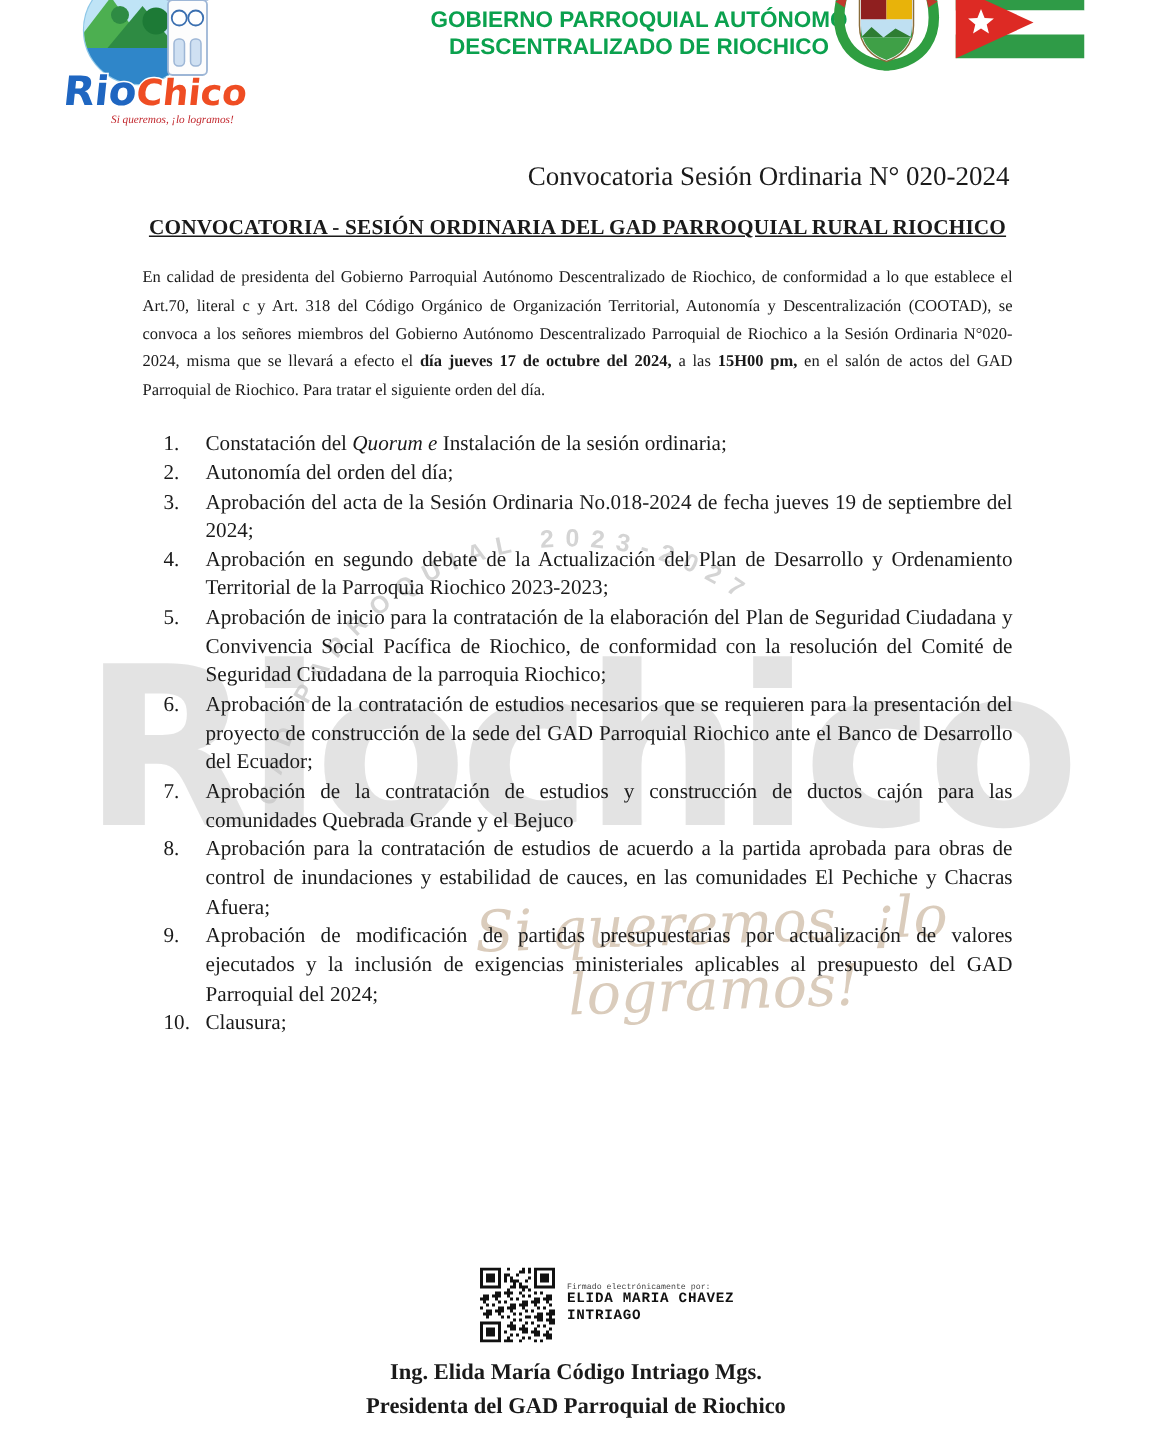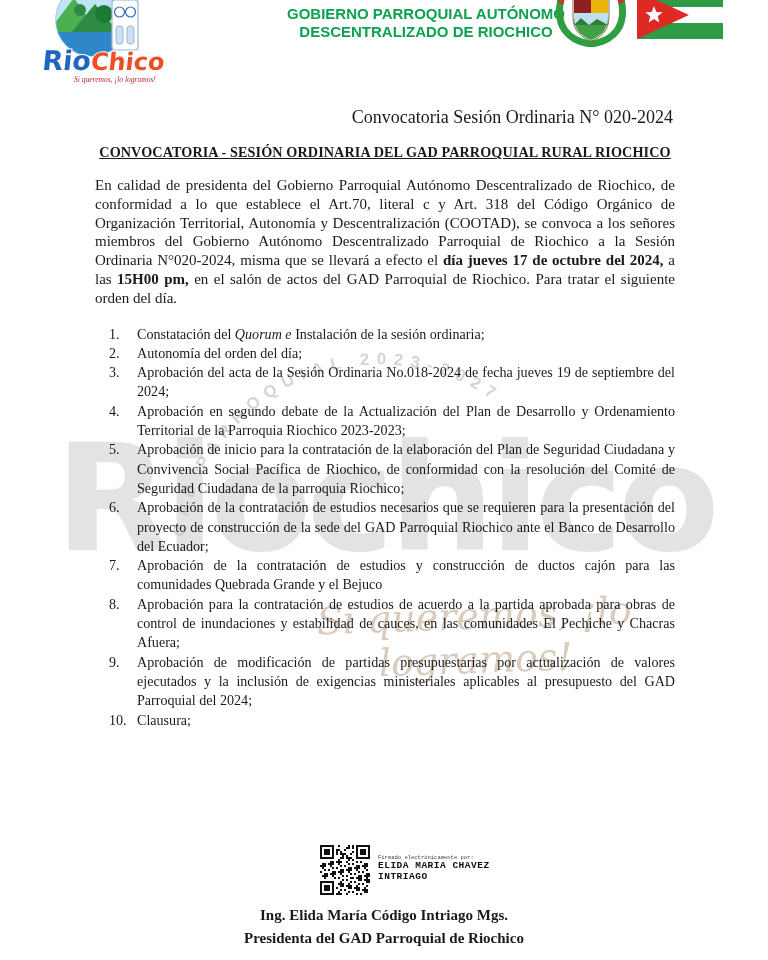--- a/index.html
+++ b/index.html
@@ -28,21 +28,21 @@
        font-family:"Liberation Sans",sans-serif;font-weight:bold;font-size:15.5px;
        color:#2836ae;}
   .escudo{position:absolute;left:551px;top:-7px;width:80px;height:54px;}
   .flag{position:absolute;left:637px;top:-9px;width:86px;height:48px;}
   .sessref{position:absolute;right:95px;top:107px;font-weight:normal;font-size:18px;}
 
   
   .content{position:absolute;left:95px;top:144px;width:580px;z-index:2;}
   .doc-title{margin:0;text-align:center;font-size:14.2px;font-weight:bold;
        text-decoration:underline;letter-spacing:.1px;}
-  .intro{margin:15px 0 0 0;font-size:15px;line-height:18.8px;text-align:justify;}
+  .intro{margin:15px 0 0 0;font-size:11px;line-height:18.8px;text-align:justify;}
   .orden{margin:21px 0 0 0;text-align:center;font-size:15px;font-weight:bold;}
   .orden .dot{font-weight:normal;}
   ol.agenda{margin:17px 0 0 0;padding:0;list-style:none;counter-reset:item;
        font-size:14.1px;line-height:19.3px;}
   ol.agenda li{position:relative;padding-left:42px;text-align:justify;counter-increment:item;}
   ol.agenda li::before{content:counter(item) ".";position:absolute;left:14px;top:0;}
 
   
   .qr-row{position:absolute;left:320px;top:845px;display:flex;z-index:2;}
   .qr-row svg{display:block;}

